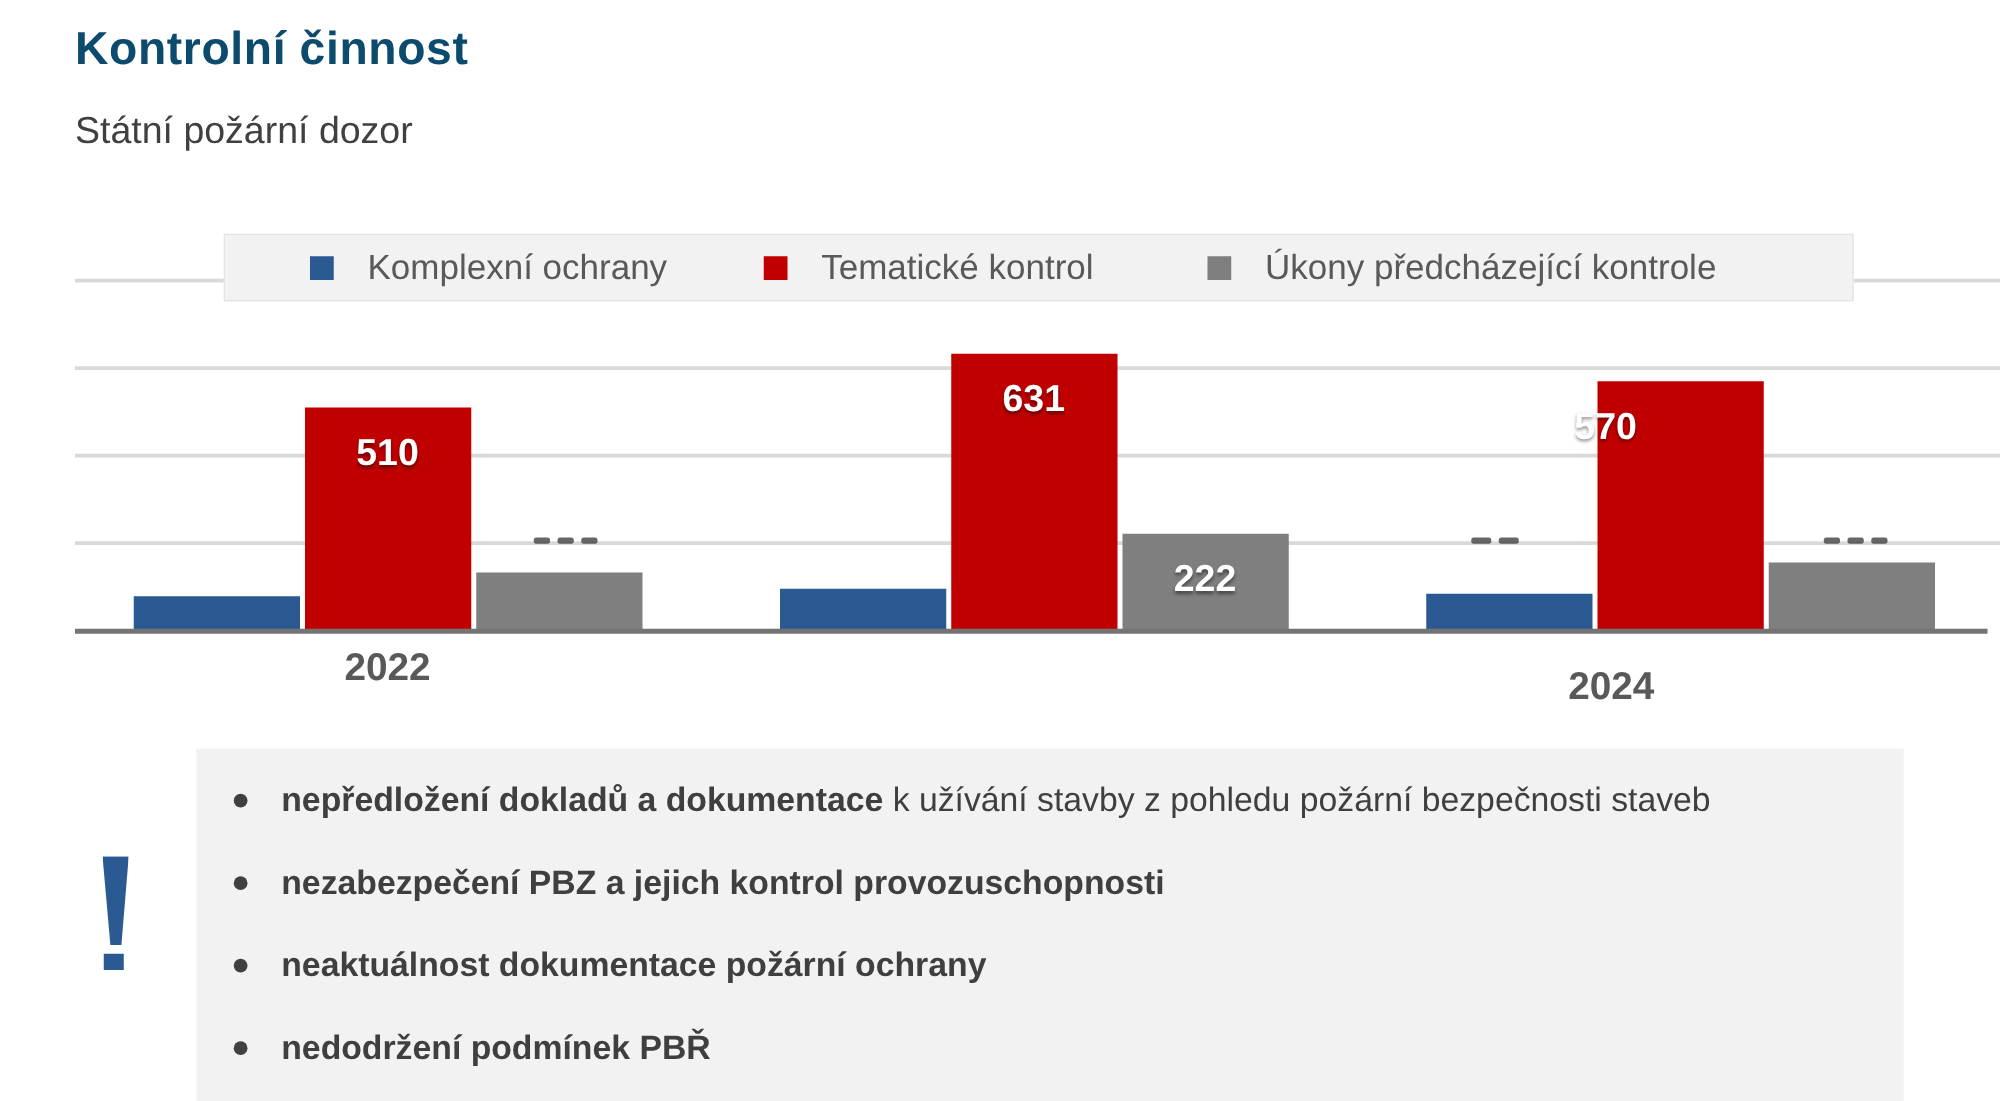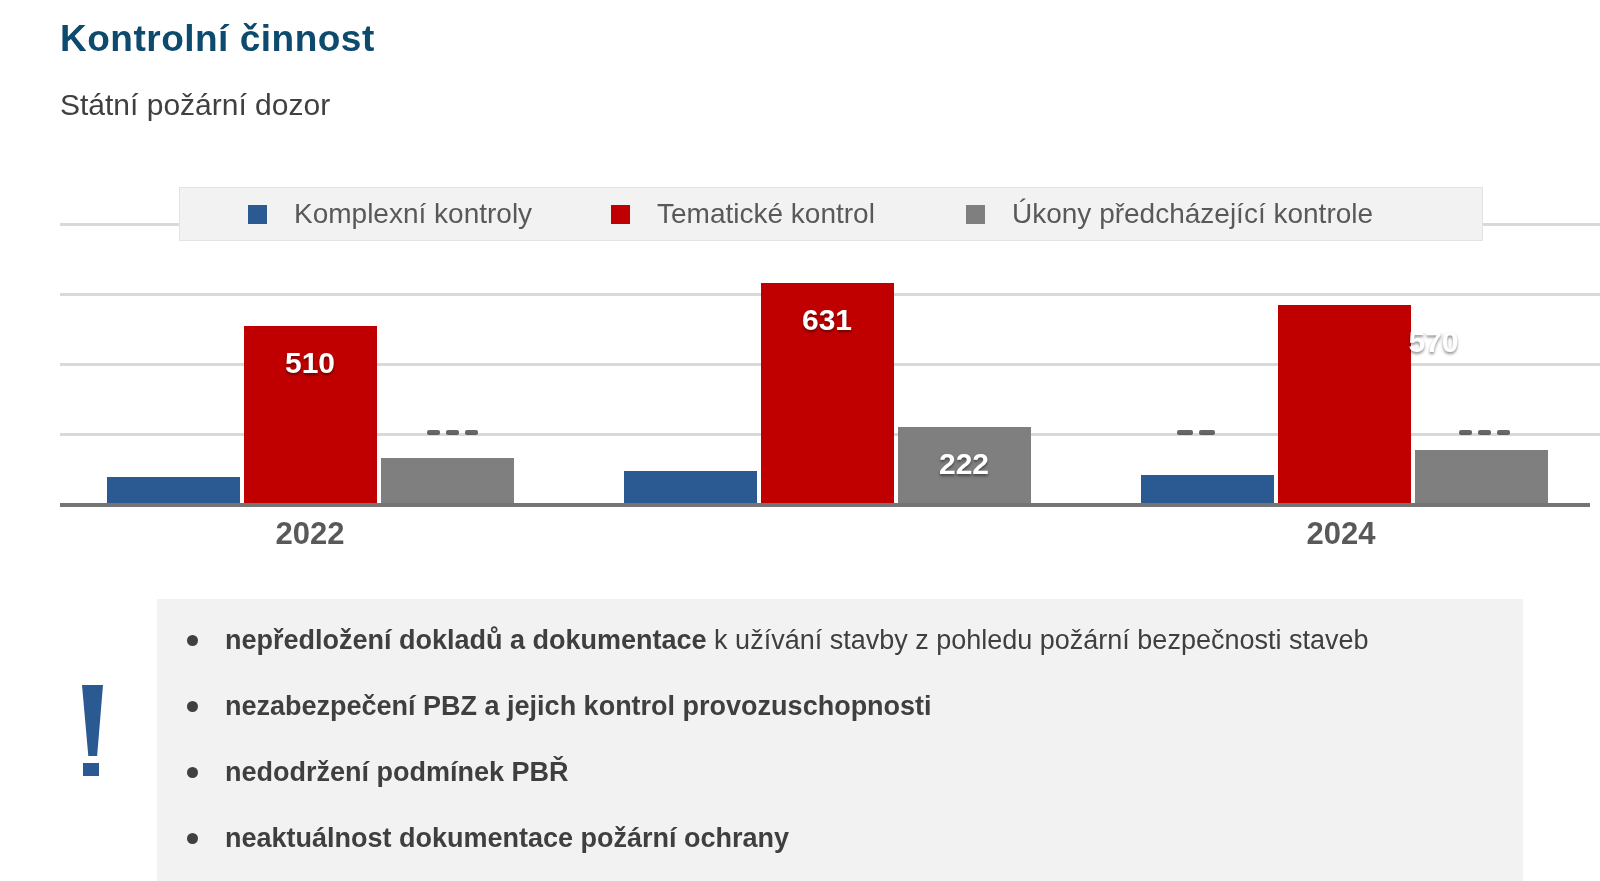--- a/index.html
+++ b/index.html
@@ -81,44 +81,44 @@
       <div class="bar-label" style="left: 243.5px; width: 133px; top: 345.862px;">510</div>
       <div class="bar" style="left: 380.5px; width: 133px; top: 457.933px; height: 47.0675px; background: rgb(127, 127, 127);"></div>
       <div class="cat-label" style="left: 180px;">2022</div>
       <div class="bar" style="left: 623.5px; width: 133px; top: 470.929px; height: 34.0712px; background: rgb(43, 90, 146);"></div>
       <div class="bar" style="left: 760.5px; width: 133px; top: 283.361px; height: 221.639px; background: rgb(192, 0, 0);"></div>
       <div class="bar-label" style="left: 760.5px; width: 133px; top: 303.361px;">631</div>
       <div class="bar" style="left: 897.5px; width: 133px; top: 427.022px; height: 77.9775px; background: rgb(127, 127, 127);"></div>
       <div class="bar-label" style="left: 897.5px; width: 133px; top: 447.022px;">222</div>
       <div class="bar" style="left: 1140.5px; width: 133px; top: 475.144px; height: 29.8562px; background: rgb(43, 90, 146);"></div>
       <div class="bar" style="left: 1277.5px; width: 133px; top: 304.788px; height: 200.213px; background: rgb(192, 0, 0);"></div>
-      <div class="bar-label" style="left: 1354px; width: 159px; top: 324.788px;">570</div>
+      <div class="bar-label" style="left: 1205px; width: 159px; top: 324.788px;">570</div>
       <div class="bar" style="left: 1414.5px; width: 133px; top: 449.854px; height: 55.1463px; background: rgb(127, 127, 127);"></div>
-      <div class="cat-label" style="left: 1211px;">2024</div>
+      <div class="cat-label" style="left: 1159px; margin-top: 15px;">2024</div>
       <div class="clip-marks" style="left: 426.5px;">
         <div class="dash" style="width: 13px;"></div>
         <div class="dash" style="width: 13px;"></div>
         <div class="dash" style="width: 13px;"></div>
       </div>
       <div class="clip-marks" style="left: 1177px;">
         <div class="dash" style="width: 16px;"></div>
         <div class="dash" style="width: 16px;"></div>
       </div>
       <div class="clip-marks" style="left: 1458.5px;">
         <div class="dash" style="width: 13px;"></div>
         <div class="dash" style="width: 13px;"></div>
         <div class="dash" style="width: 13px;"></div>
       </div>
       <div class="axisline" style="top: 503px;"></div>
     </div>
 
   <div class="legend">
     <div class="legend-item" style="left:68px">
       <span class="swatch" style="background: rgb(43, 90, 146);"></span>
-      <span class="legend-label">Komplexní kontroly</span>
+      <span class="legend-label">Komplexní ochrany</span>
     </div>
     <div class="legend-item" style="left:431px">
       <span class="swatch" style="background: rgb(192, 0, 0);"></span>
       <span class="legend-label">Tematické kontrol</span>
     </div>
     <div class="legend-item" style="left:786px">
       <span class="swatch" style="background: rgb(127, 127, 127);"></span>
       <span class="legend-label">Úkony předcházející kontrole</span>
     </div>
   </div>
@@ -133,22 +133,22 @@
       <li>
         <span class="bullet-dot"></span>
         <span class="bullet-text"><b>nepředložení dokladů a dokumentace</b><span> k užívání stavby z pohledu požární bezpečnosti staveb</span></span>
       </li>
       <li>
         <span class="bullet-dot"></span>
         <span class="bullet-text"><b>nezabezpečení PBZ a jejich kontrol provozuschopnosti</b><span></span></span>
       </li>
       <li>
         <span class="bullet-dot"></span>
-        <span class="bullet-text"><b>nedodržení podmínek PBŘ</b><span></span></span>
+        <span class="bullet-text"><b>neaktuálnost dokumentace požární ochrany</b><span></span></span>
       </li>
       <li>
         <span class="bullet-dot"></span>
-        <span class="bullet-text"><b>neaktuálnost dokumentace požární ochrany</b><span></span></span>
+        <span class="bullet-text"><b>nedodržení podmínek PBŘ</b><span></span></span>
       </li>
     </ul>
   </div>
 
 </div>
 
 </body></html>

